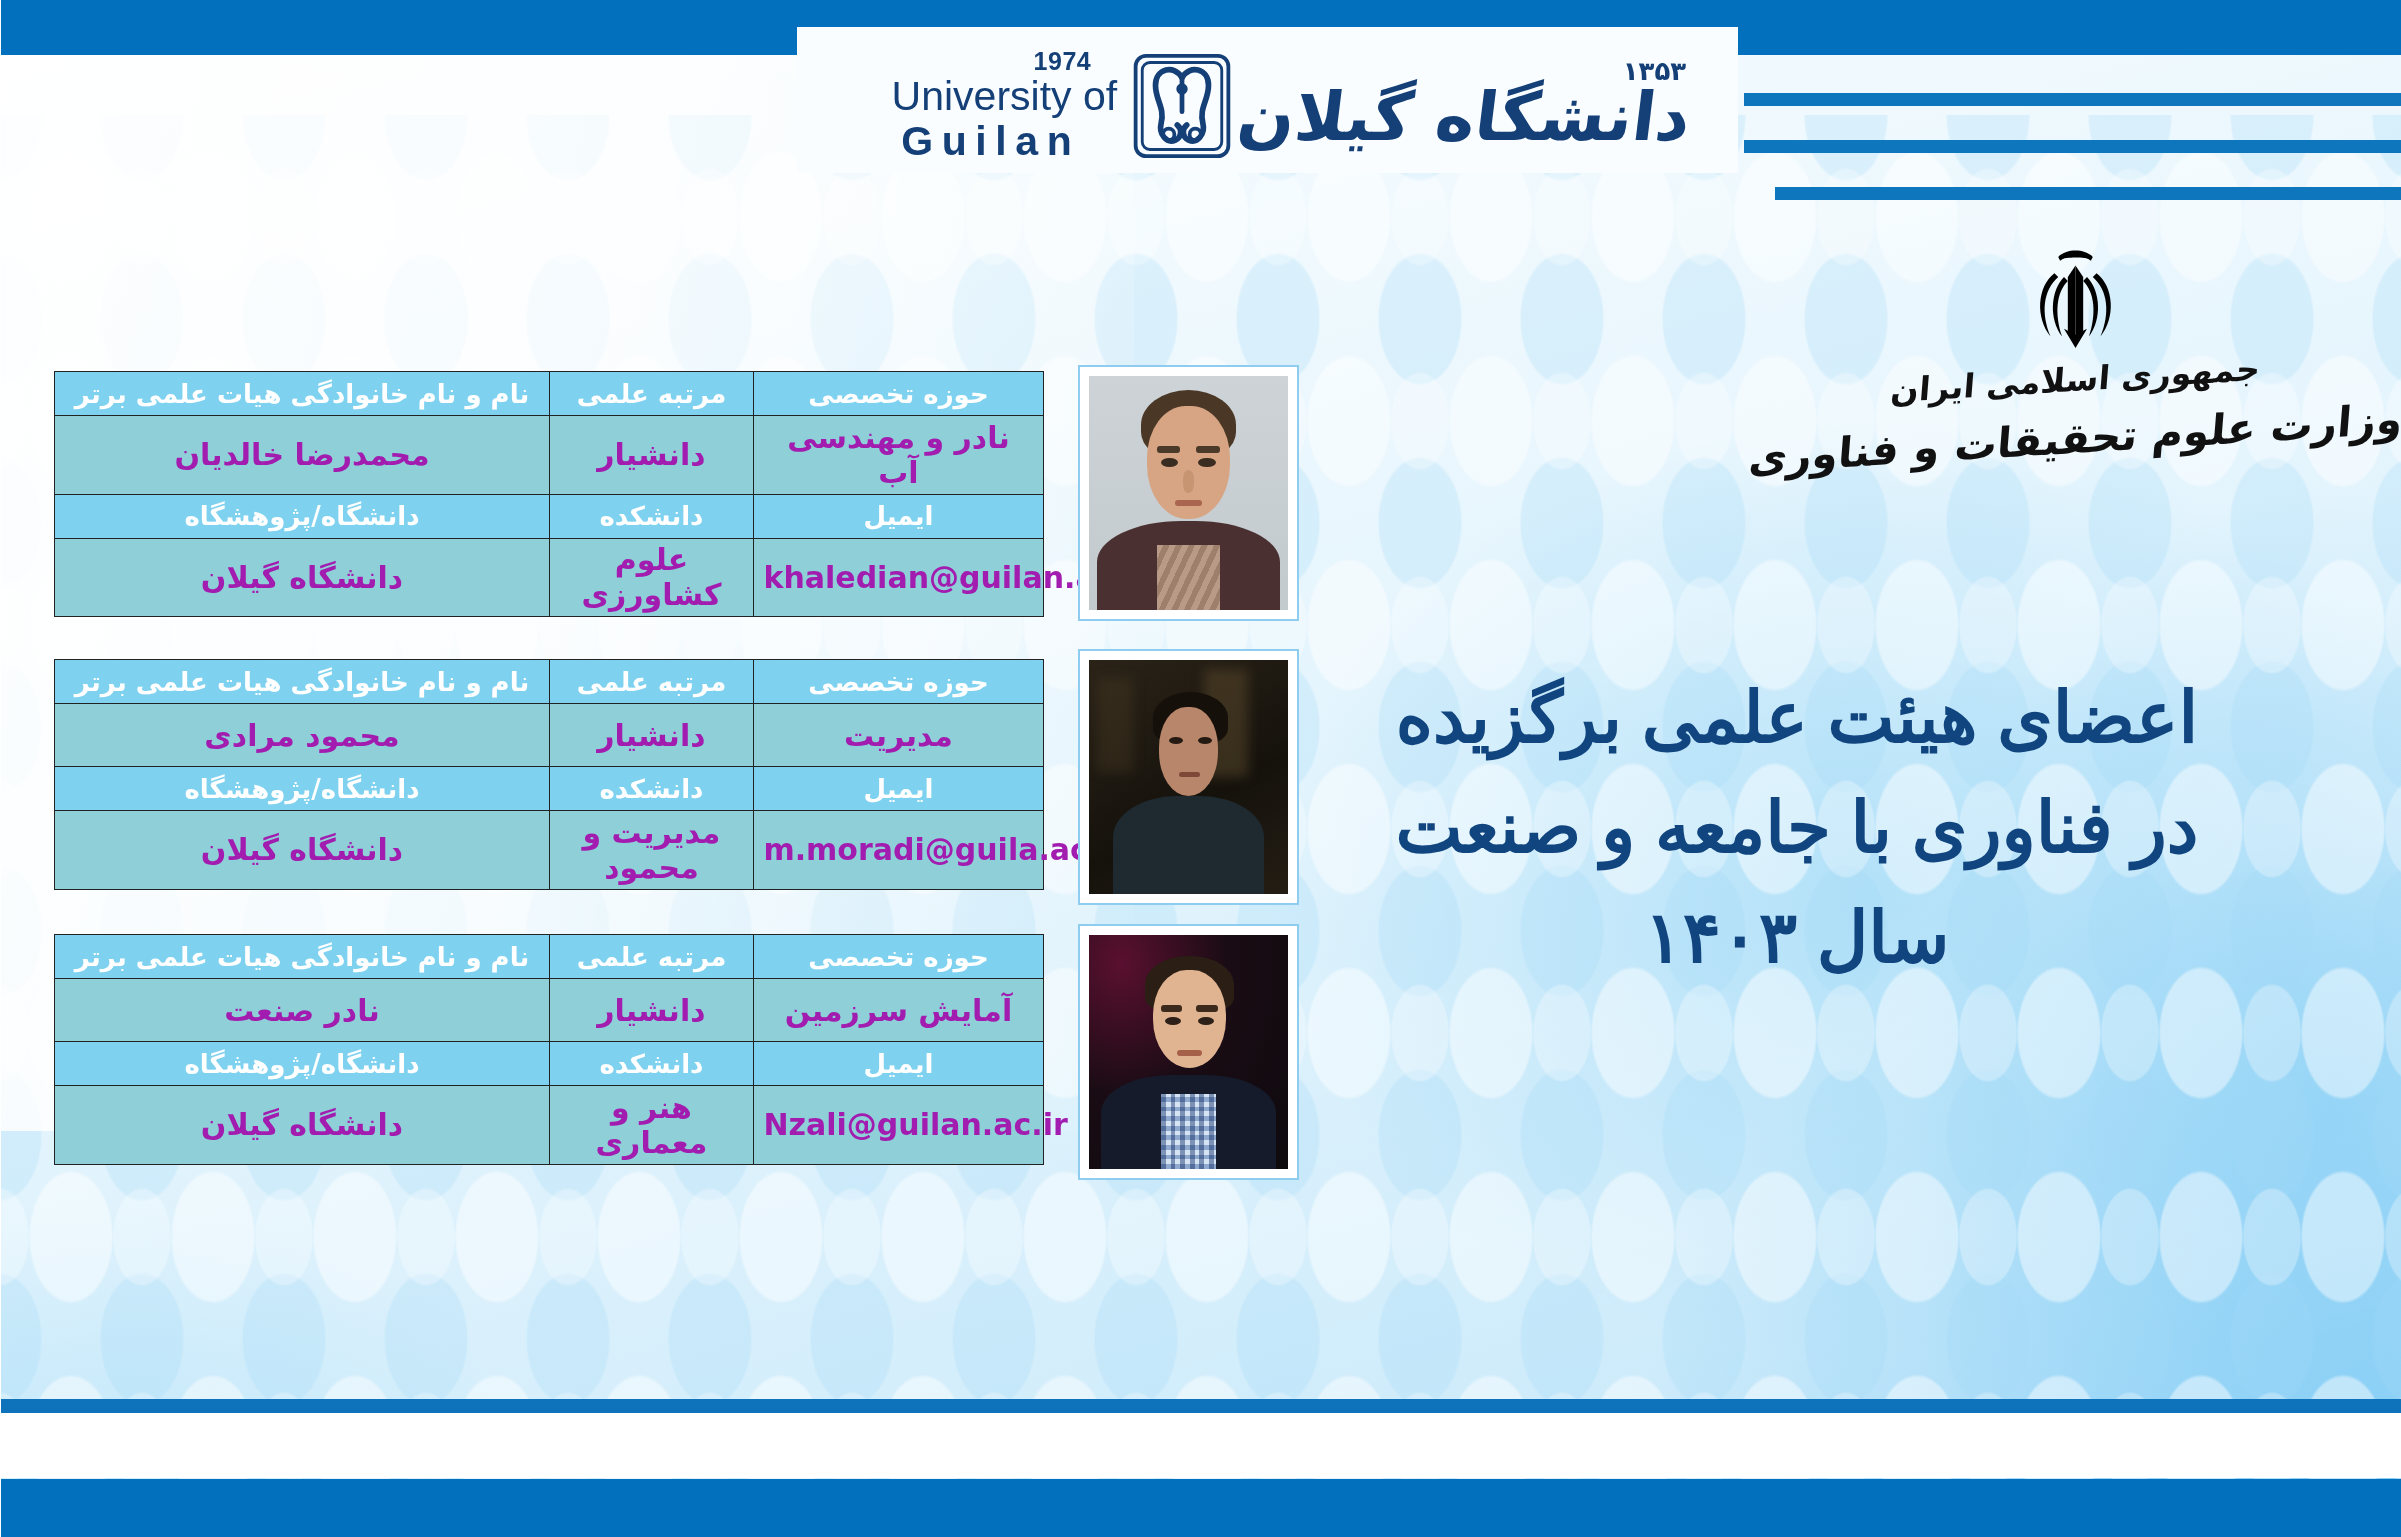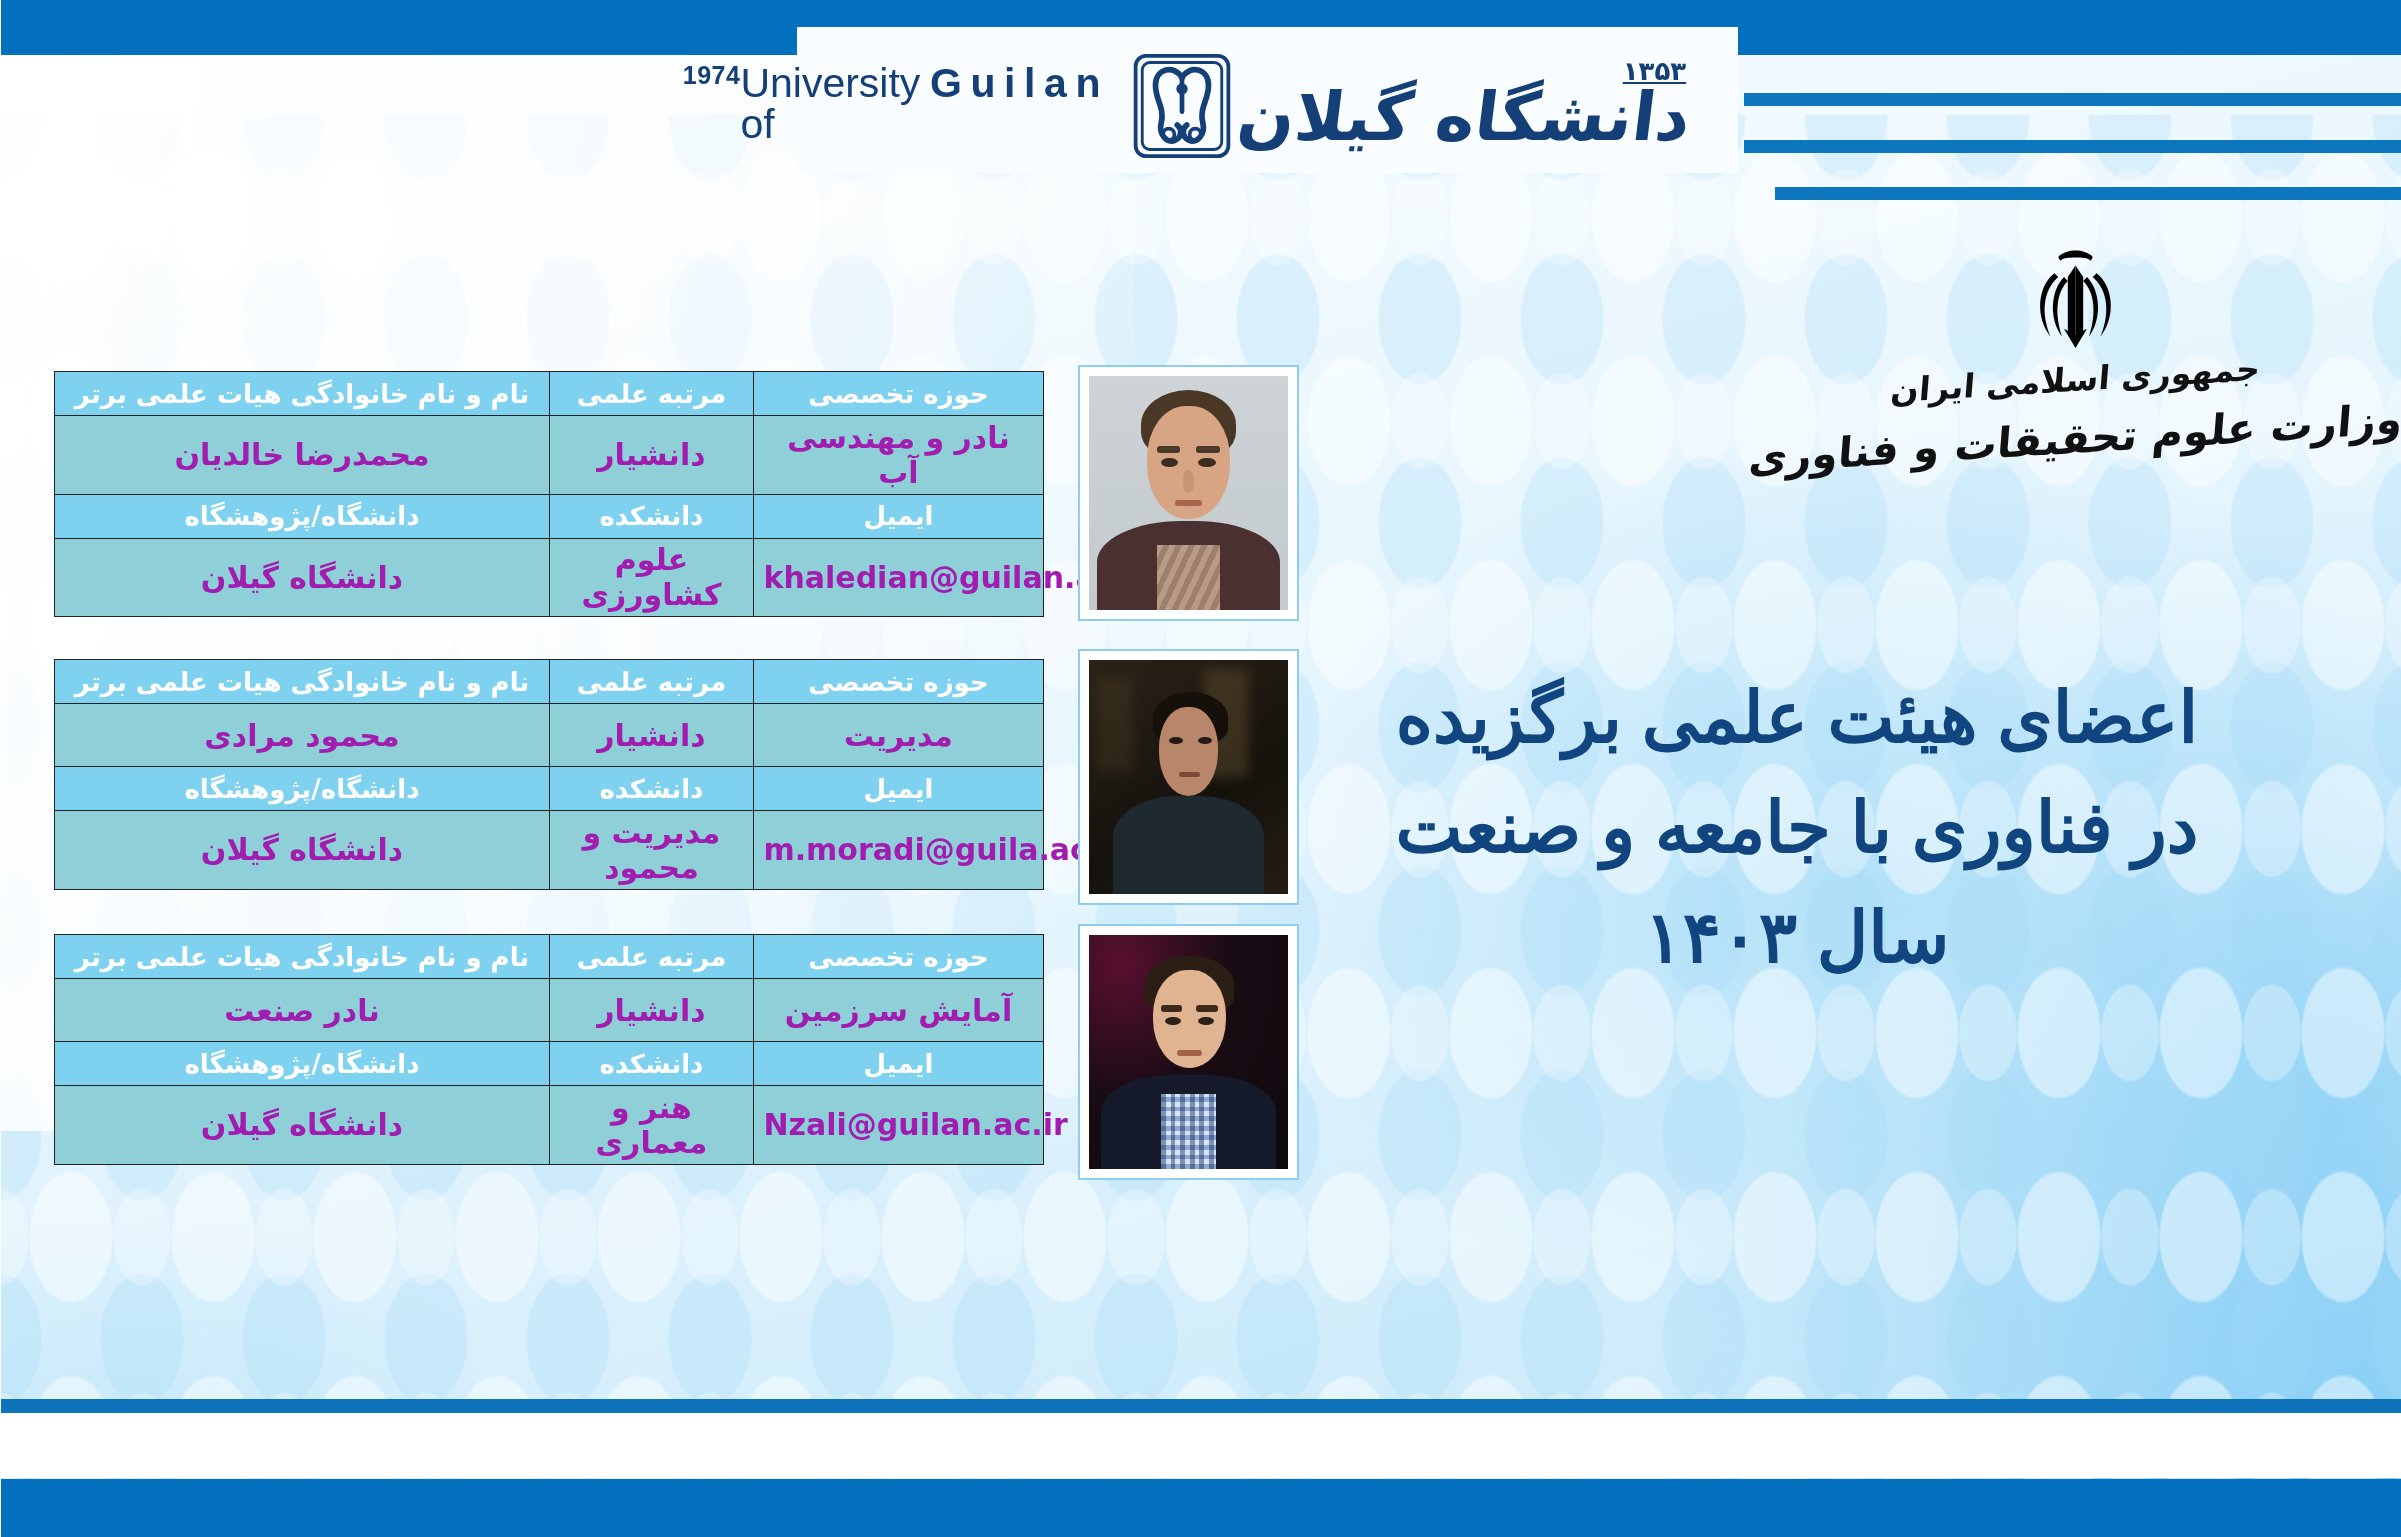--- a/index.html
+++ b/index.html
@@ -93,23 +93,23 @@
 
   
   .uni-logo {
     position: absolute; left: 845px; top: 46px;
     width: 845px; height: 119px;
     display: flex; align-items: center; justify-content: flex-end;
     direction: ltr;
     color: #143f77;
   }
   .uni-en {
-    display: flex; flex-direction: row; align-items: flex-start;
+    display: flex; flex-direction: column; align-items: flex-start;
     line-height: 1;
-    margin-right: 23px;
+    margin-right: 15px;
   }
   .uni-year-en {
     font-family: "Liberation Sans", sans-serif;
     font-size: 25px; font-weight: 700; letter-spacing: 0.5px;
     margin-left: 142px; margin-bottom: 1.9px;
   }
   .uni-l1 {
     font-family: "Liberation Sans", sans-serif;
     font-size: 41px; font-weight: 400; margin-bottom: 3.8px;
   }
@@ -119,21 +119,21 @@
     margin-left: 9.6px;
   }
   .uni-mark { width: 100px; height: 106px; flex: 0 0 auto; }
   .uni-fa-wrap {
     display: flex; flex-direction: column; align-items: flex-start;
     margin-left: 5.8px; direction: rtl;
   }
   .uni-year-fa {
     font-size: 26px; font-weight: 700;
     font-family: "DejaVu Sans", sans-serif;
-    margin-bottom: -5.8px; margin-right: 3.8px; text-decoration: underline;
+    margin-bottom: -5.8px; margin-right: 3.8px;
   }
   .uni-fa {
     font-size: 67px; font-weight: 700; line-height: 1.12;
     font-family: "DejaVu Sans", sans-serif;
     white-space: nowrap;
     transform: skewX(-7deg);
   }
 
   
   .ministry {

